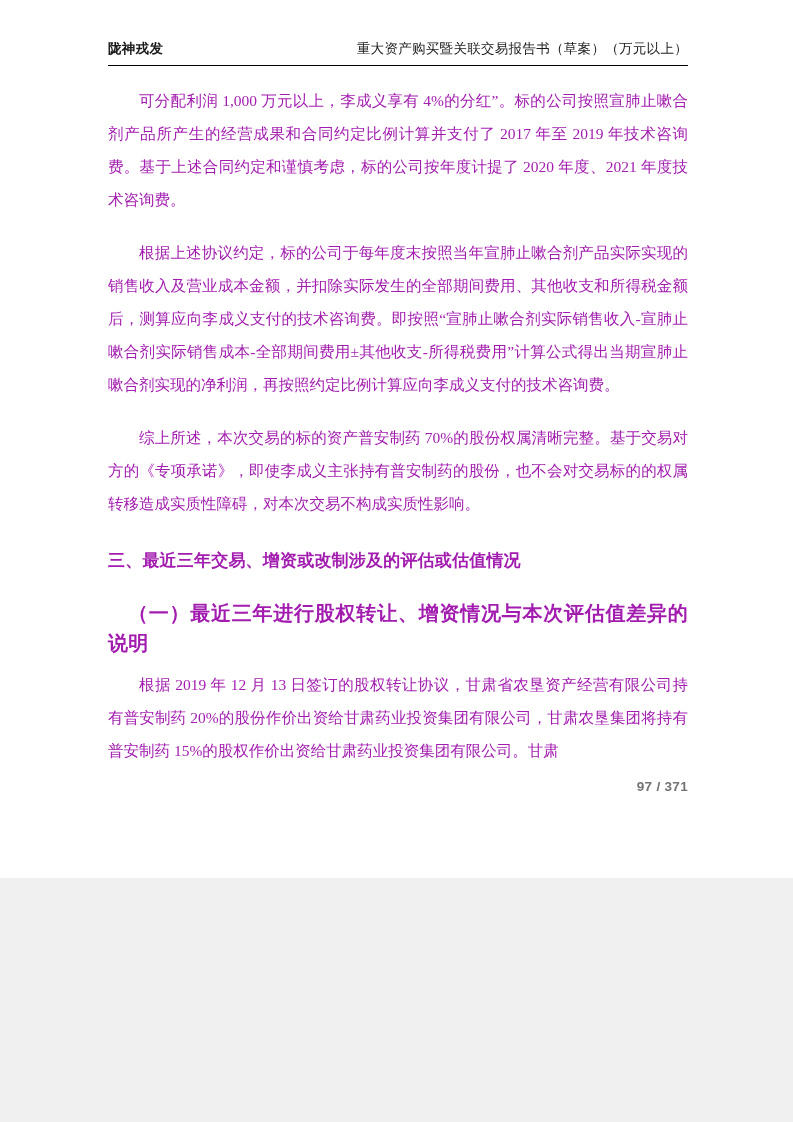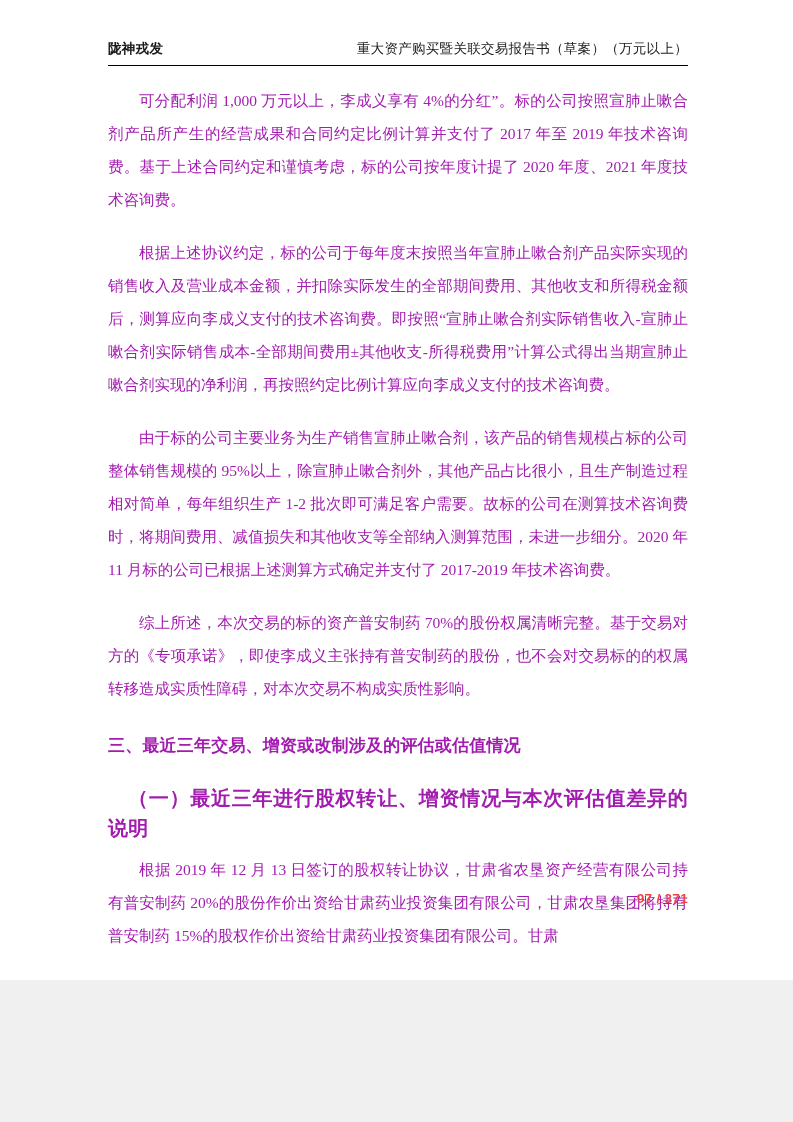--- a/index.html
+++ b/index.html
@@ -6,21 +6,21 @@
     margin: 0;
     padding: 0;
     background: #f0f0f0;
   }
   body {
     font-family: "Liberation Serif", "DejaVu Serif", serif;
   }
   .page {
     position: relative;
     width: 793px;
-    height: 980px;
+    height: 878px;
     background: #ffffff;
     margin: 0 auto;
     overflow: hidden;
     box-sizing: border-box;
   }
   .page-inner {
     position: absolute;
     left: 108px;
     top: 40px;
     width: 580px;
@@ -81,45 +81,44 @@
     letter-spacing: 0.2px;
   }
   p.list-item {
     margin: 10px 0 0 0;
     text-indent: 2em;
   }
   
   .page-number {
     position: absolute;
     right: 105px;
-    bottom: 74px;
+    bottom: 84px;
     font-family: "Liberation Sans", "DejaVu Sans", sans-serif;
     font-size: 13.5px;
     font-weight: bold;
-    color: #ef4444;
+    color: #737373;
     letter-spacing: 0.3px;
   }
 </style>
 </head>
 <body>
 
 <div class="page">
   <div class="page-inner">
 
     <div class="doc-header">
       <div class="left">陇神戎发</div>
       <div class="right">重大资产购买暨关联交易报告书（草案）（万元以上）</div>
     </div>
     <div class="header-rule"></div>
 
     <div class="body-area">
 
       <p class="para">可分配利润 1,000 万元以上，李成义享有 4%的分红”。标的公司按照宣肺止嗽合剂产品所产生的经营成果和合同约定比例计算并支付了 2017 年至 2019 年技术咨询费。基于上述合同约定和谨慎考虑，标的公司按年度计提了 2020 年度、2021 年度技术咨询费。</p>
       <p class="para">根据上述协议约定，标的公司于每年度末按照当年宣肺止嗽合剂产品实际实现的销售收入及营业成本金额，并扣除实际发生的全部期间费用、其他收支和所得税金额后，测算应向李成义支付的技术咨询费。即按照“宣肺止嗽合剂实际销售收入-宣肺止嗽合剂实际销售成本-全部期间费用±其他收支-所得税费用”计算公式得出当期宣肺止嗽合剂实现的净利润，再按照约定比例计算应向李成义支付的技术咨询费。</p>
-      <p class="para">由于标的公司主要业务为生产销售宣肺止嗽合剂，该产品的销售规模占标的公司整体销售规模的 95%以上，除宣肺止嗽合剂外，其他产品占比很小，且生产制造过程相对简单，每年组织生产 1-2 批次即可满足客户需要。故标的公司在测算技术咨询费时，将期间费用、减值损失和其他收支等全部纳入测算范围，未进一步细分。2020 年 11 月标的公司已根据上述测算方式确定并支付了 2017-2019 年技术咨询费。</p>
       <p class="para">综上所述，本次交易的标的资产普安制药 70%的股份权属清晰完整。基于交易对方的《专项承诺》，即使李成义主张持有普安制药的股份，也不会对交易标的的权属转移造成实质性障碍，对本次交易不构成实质性影响。</p>
 
       <h2 class="heading-1">三、最近三年交易、增资或改制涉及的评估或估值情况</h2>
 
       <h3 class="heading-2">（一）最近三年进行股权转让、增资情况与本次评估值差异的说明</h3>
 
 
 
       <p class="para" style="margin-top:10px;">根据 2019 年 12 月 13 日签订的股权转让协议，甘肃省农垦资产经营有限公司持有普安制药 20%的股份作价出资给甘肃药业投资集团有限公司，甘肃农垦集团将持有普安制药 15%的股权作价出资给甘肃药业投资集团有限公司。甘肃</p>
 

